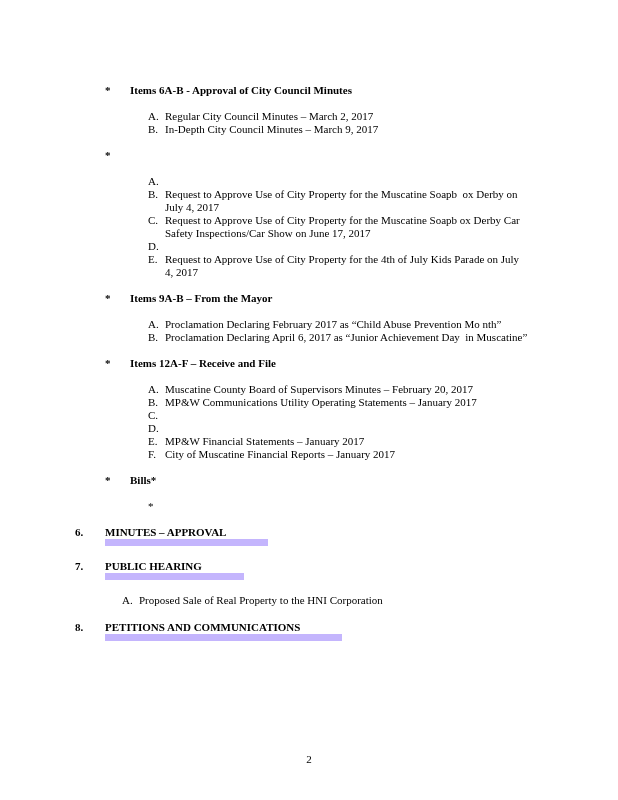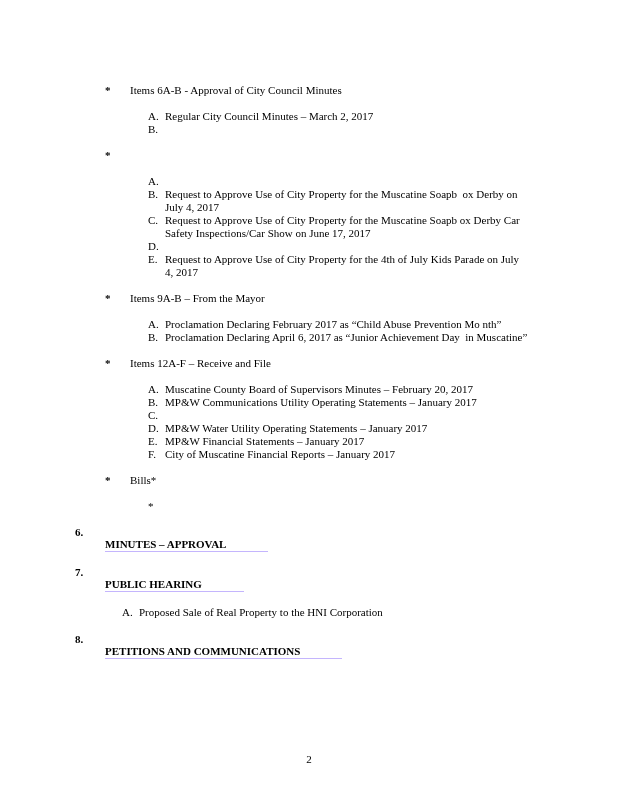--- a/index.html
+++ b/index.html
@@ -15,35 +15,34 @@
     font-size: 11px;
     line-height: 13px;
     color: #000000;
   }
   .content { padding: 84px 60px 0 105px; }
 
   
   .bsec { margin-bottom: 13px; }
   .hrow { display: flex; margin-bottom: 13px; }
   .bullet { width: 25px; flex: none; font-weight: bold; }
-  .bhead { font-weight: normal; white-space: pre; }
+  .bhead { font-weight: bold; white-space: pre; }
   .irow { display: flex; padding-left: 43px; }
   .ilabel { width: 17px; flex: none; }
   .itext { white-space: pre; flex: none; }
 
   
   .nsec { margin-left: -30px; margin-bottom: 14px; }
   .nrow-h { display: flex; }
   .nnum { width: 30px; flex: none; font-weight: bold; }
   .nhead {
     font-weight: bold;
     white-space: pre;
-    border-bottom: 1px solid #c4b5fd;
+    border-bottom: 7px solid #c4b5fd;
     padding-right: 42px;
-    margin-top: 12px;
   }
   .nitems { margin-top: 14px; }
   .nrow-i { display: flex; padding-left: 47px; }
 
   .pagenum {
     position: absolute;
     bottom: 34px;
     left: 0;
     right: 0;
     text-align: center;
@@ -59,20 +58,21 @@
       <div class="hrow">
         <span class="bullet">*</span>
         <span class="bhead">Items 6A-B - Approval of City Council Minutes</span>
       </div>
       <div class="irow">
         <span class="ilabel">A.</span>
         <span class="itext">Regular City Council Minutes – March 2, 2017</span>
       </div>
       <div class="irow">
         <span class="ilabel">B.</span>
+        <span class="itext">In-Depth City Council Minutes – March 9, 2017</span>
       </div>
     </section>
 
     <section class="bsec">
       <div class="hrow">
         <span class="bullet">*</span>
       </div>
       <div class="irow">
         <span class="ilabel">A.</span>
       </div>
@@ -122,21 +122,20 @@
       </div>
       <div class="irow">
         <span class="ilabel">B.</span>
         <span class="itext">MP&amp;W Communications Utility Operating Statements – January 2017</span>
       </div>
       <div class="irow">
         <span class="ilabel">C.</span>
       </div>
       <div class="irow">
         <span class="ilabel">D.</span>
-        <span class="itext">MP&amp;W Water Utility Operating Statements – January 2017</span>
       </div>
       <div class="irow">
         <span class="ilabel">E.</span>
         <span class="itext">MP&amp;W Financial Statements – January 2017</span>
       </div>
       <div class="irow">
         <span class="ilabel">F.</span>
         <span class="itext">City of Muscatine Financial Reports – January 2017</span>
       </div>
     </section>

